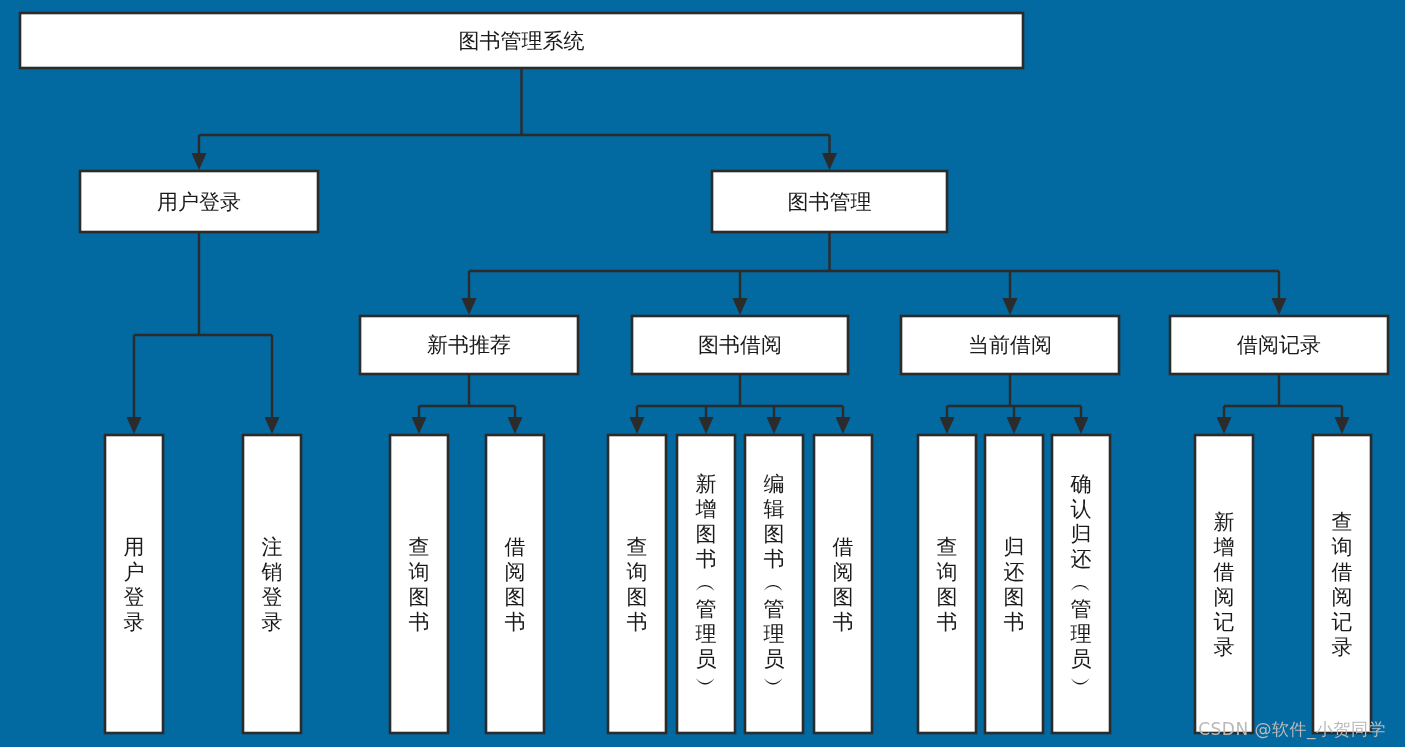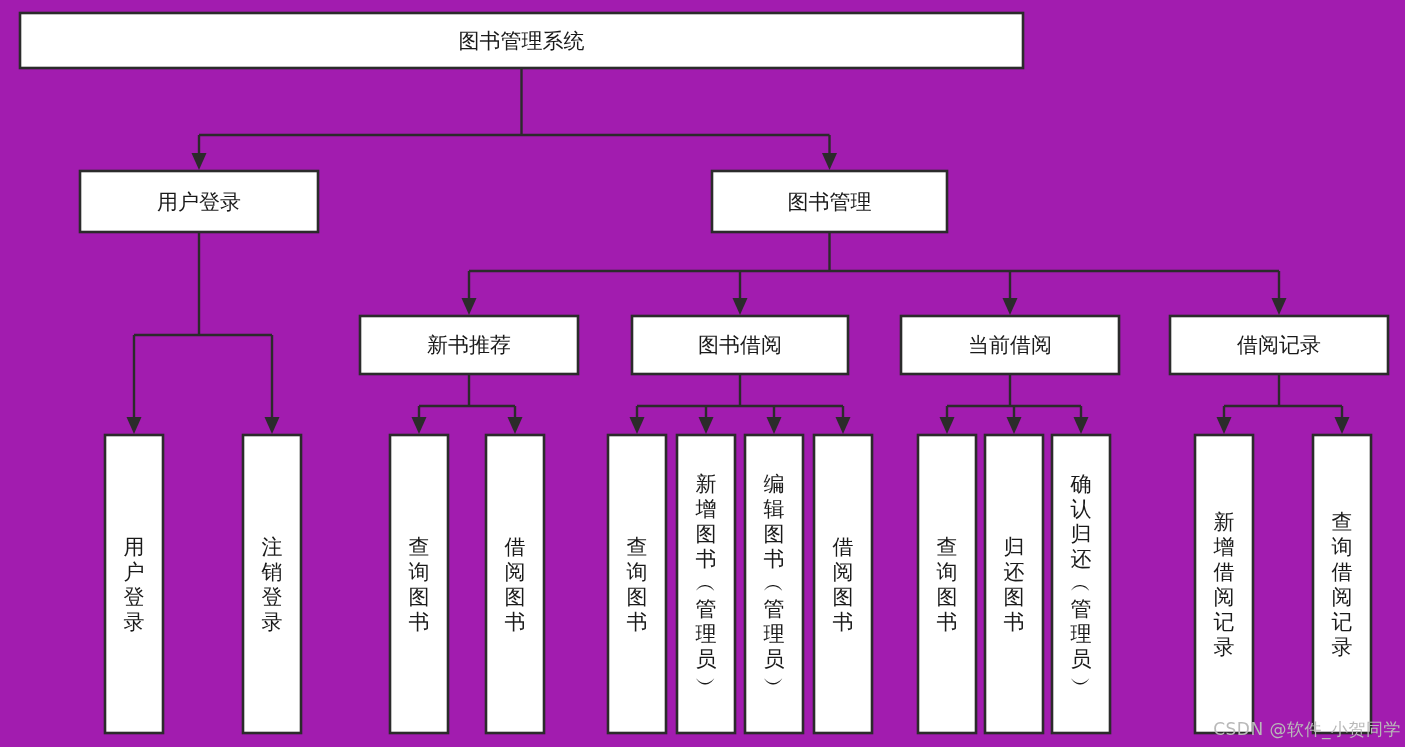--- a/index.html
+++ b/index.html
@@ -8,21 +8,21 @@
     padding: 0;
     background: #ffffff;
   }
   body {
     font-family: "DejaVu Sans", "Liberation Sans", sans-serif;
   }
   #diagram-root {
     position: relative;
     width: 1405px;
     height: 747px;
-    background: #a21caf;
+    background: #0369a1;
     overflow: hidden;
   }
   svg.tree-canvas {
     position: absolute;
     top: 0;
     left: 0;
     width: 1405px;
     height: 747px;
   }
   .node-box {
@@ -47,21 +47,21 @@
     stroke: #2b2b2b;
     stroke-width: 2.4;
     fill: none;
   }
   .arrow-head {
     fill: #2b2b2b;
     stroke: none;
   }
   .watermark {
     position: absolute;
-    right: 4px;
+    right: 19px;
     bottom: 6px;
     font-family: "DejaVu Sans", "Liberation Sans", sans-serif;
     font-size: 17px;
     color: #b9b9b9;
     letter-spacing: 0.5px;
     white-space: nowrap;
     user-select: none;
   }
 </style>
 </head>

